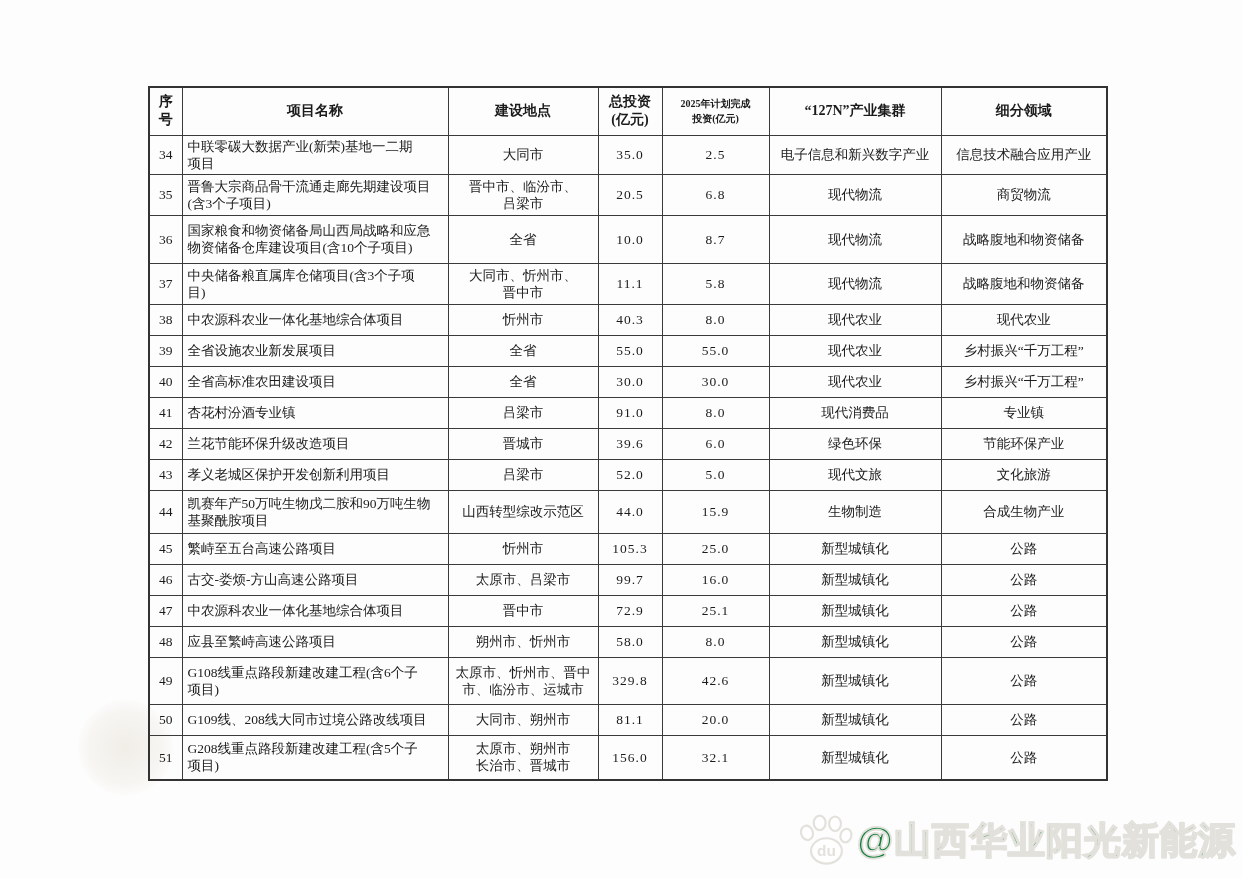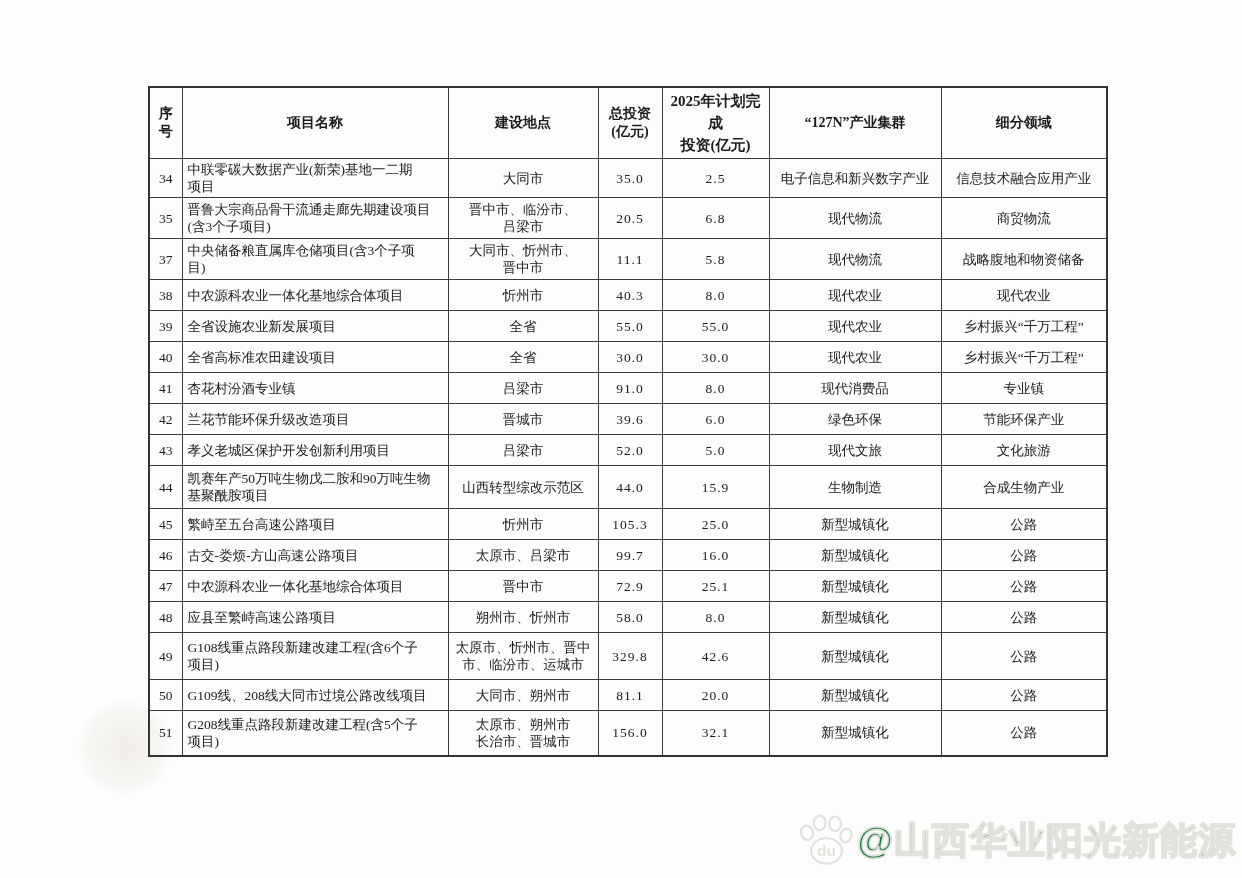--- a/index.html
+++ b/index.html
@@ -31,21 +31,21 @@
     overflow:hidden;
   }
   .doc{border:2px solid #333;}
   .doc thead tr{height:48px;}
   .doc th{
     font-weight:bold;
     font-size:14px;
     line-height:18px;
     text-align:center;
   }
-  .doc th.th-small{font-size:15px;line-height:22px;}
+  .doc th.th-small{font-size:10px;line-height:15px;}
   .doc td{
     font-size:13.5px;
     line-height:17px;
   }
   .td-center{text-align:center;}
   .td-left{text-align:left;}
   .td-num{letter-spacing:1px;font-size:14px;}
   .watermark{
     position:absolute;
     right:6px;top:812px;
@@ -107,20 +107,30 @@
         <td class="td-center">35</td>
         <td class="td-left">晋鲁大宗商品骨干流通走廊先期建设项目
 (含3个子项目)</td>
         <td class="td-center">晋中市、临汾市、
 吕梁市</td>
         <td class="td-center td-num">20.5</td>
         <td class="td-center td-num">6.8</td>
         <td class="td-center">现代物流</td>
         <td class="td-center">商贸物流</td>
       </tr>
+      <tr style="height: 48px;">
+        <td class="td-center">36</td>
+        <td class="td-left">国家粮食和物资储备局山西局战略和应急
+物资储备仓库建设项目(含10个子项目)</td>
+        <td class="td-center">全省</td>
+        <td class="td-center td-num">10.0</td>
+        <td class="td-center td-num">8.7</td>
+        <td class="td-center">现代物流</td>
+        <td class="td-center">战略腹地和物资储备</td>
+      </tr>
       <tr style="height: 41px;">
         <td class="td-center">37</td>
         <td class="td-left">中央储备粮直属库仓储项目(含3个子项
 目)</td>
         <td class="td-center">大同市、忻州市、
 晋中市</td>
         <td class="td-center td-num">11.1</td>
         <td class="td-center td-num">5.8</td>
         <td class="td-center">现代物流</td>
         <td class="td-center">战略腹地和物资储备</td>

